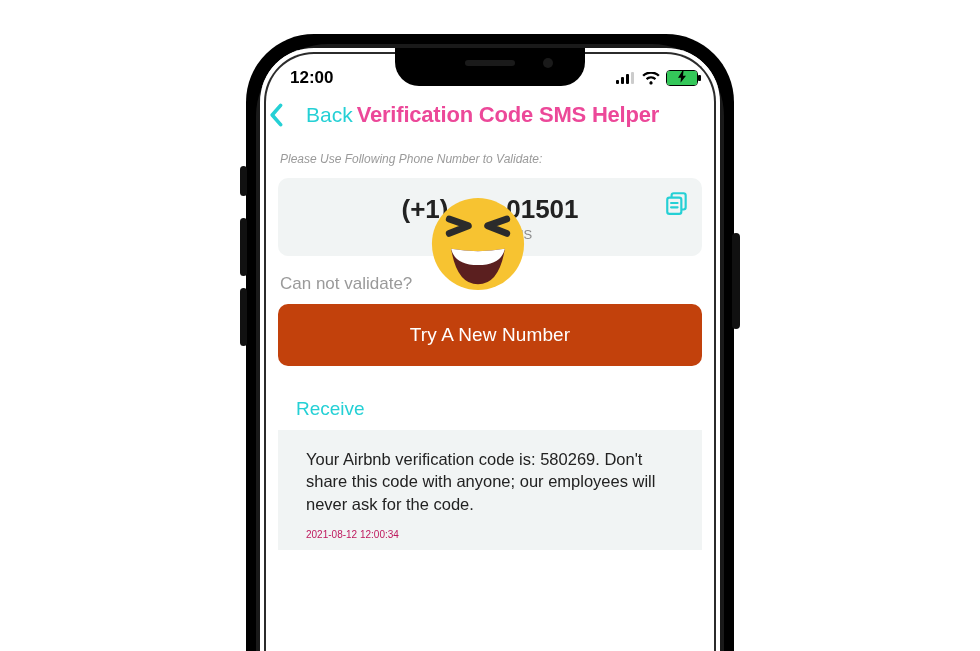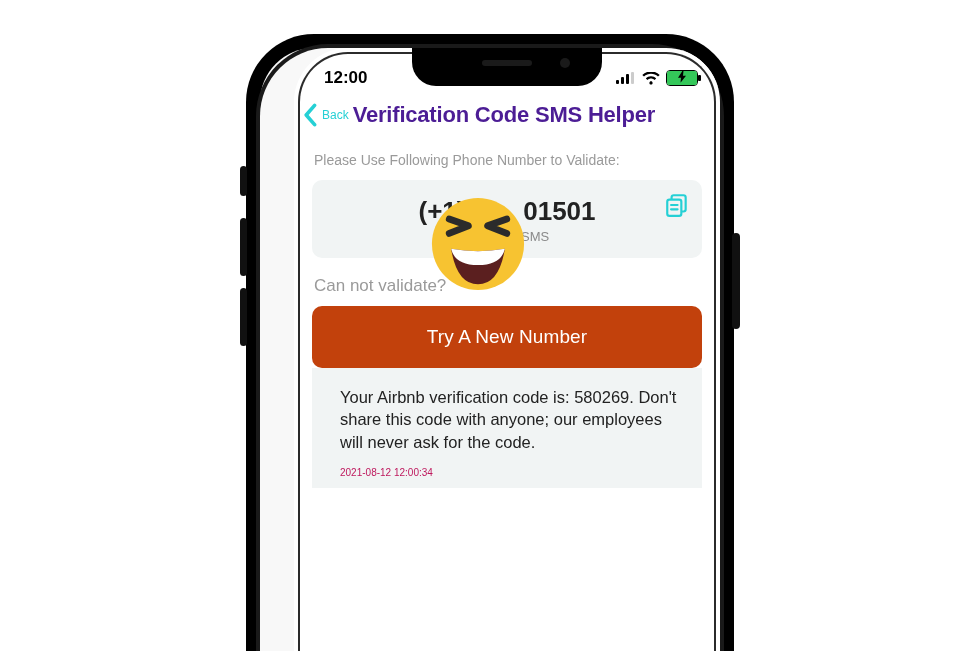--- a/index.html
+++ b/index.html
@@ -87,21 +87,20 @@
   .sb-vol2  { left: -20px; top: 240px; width: 7px; height: 58px; border-radius: 4px;}
   .sb-power { right: -20px; top: 185px; width: 8px; height: 96px; border-radius: 4px;}
 
   
   .screen {
     position: absolute;
     top: 0; left: 0; right: 0; bottom: 0;
     border-radius: 54px 54px 0 0;
     overflow: hidden;
     background: #fff;
-    margin-left: 34px;
   }
   .status-bar {
     display: flex;
     justify-content: space-between;
     align-items: center;
     padding: 10px 22px 0 30px;
     height: 40px;
     font-weight: 600;
     font-size: 17px;
     color: #000;
@@ -149,41 +148,42 @@
   
   .nav {
     display: flex;
     align-items: center;
     padding: 4px 12px 8px 8px;
     gap: 4px;
   }
   .back-wrap {
     display: flex;
     align-items: center;
-    gap: 2px;
+    gap: 20px;
     color: #25d0d5;
-    font-size: 12px;
+    font-size: 21px;
   }
   .back-wrap svg { display:block; }
   .nav-title {
     font-size: 22px;
     font-weight: 700;
-    color: #4c1d95;
+    color: #ec4899;
     letter-spacing: -0.2px;
   }
 
   .content {
     padding: 4px 18px 0 18px;
     color: #777;
     background: #ffffff;
   }
   .label1 {
-    font-size: 14px;
+    font-size: 12px;
     color: #9a9a9a;
     margin: 12px 0 12px 2px;
+    font-style: italic;
   }
   .number-card {
     background: #f1f4f4;
     border-radius: 10px;
     padding: 16px 10px 14px 10px;
     position: relative;
     text-align: center;
   }
   .phone-number {
     font-size: 26px;
@@ -328,20 +328,21 @@
               <line x1="6.5" y1="12" x2="12.5" y2="12" stroke="#25d0d5" stroke-width="2" stroke-linecap="round"></line>
               <line x1="6.5" y1="16" x2="12.5" y2="16" stroke="#25d0d5" stroke-width="2" stroke-linecap="round"></line>
             </svg>
           </span>
         </div>
 
         <div class="cannot">Can not validate?</div>
 
         <button class="try-btn">Try A New Number</button>
 
+        <div class="receive-tab">Receive</div>
 
 
         <div class="sms-card">
           <div class="sms-text">Your Airbnb verification code is: 580269. Don't share this code with anyone; our employees will never ask for the code.</div>
           <div class="sms-time">2021-08-12 12:00:34</div>
         </div>
       </div>
     </div>
   </div>
 

